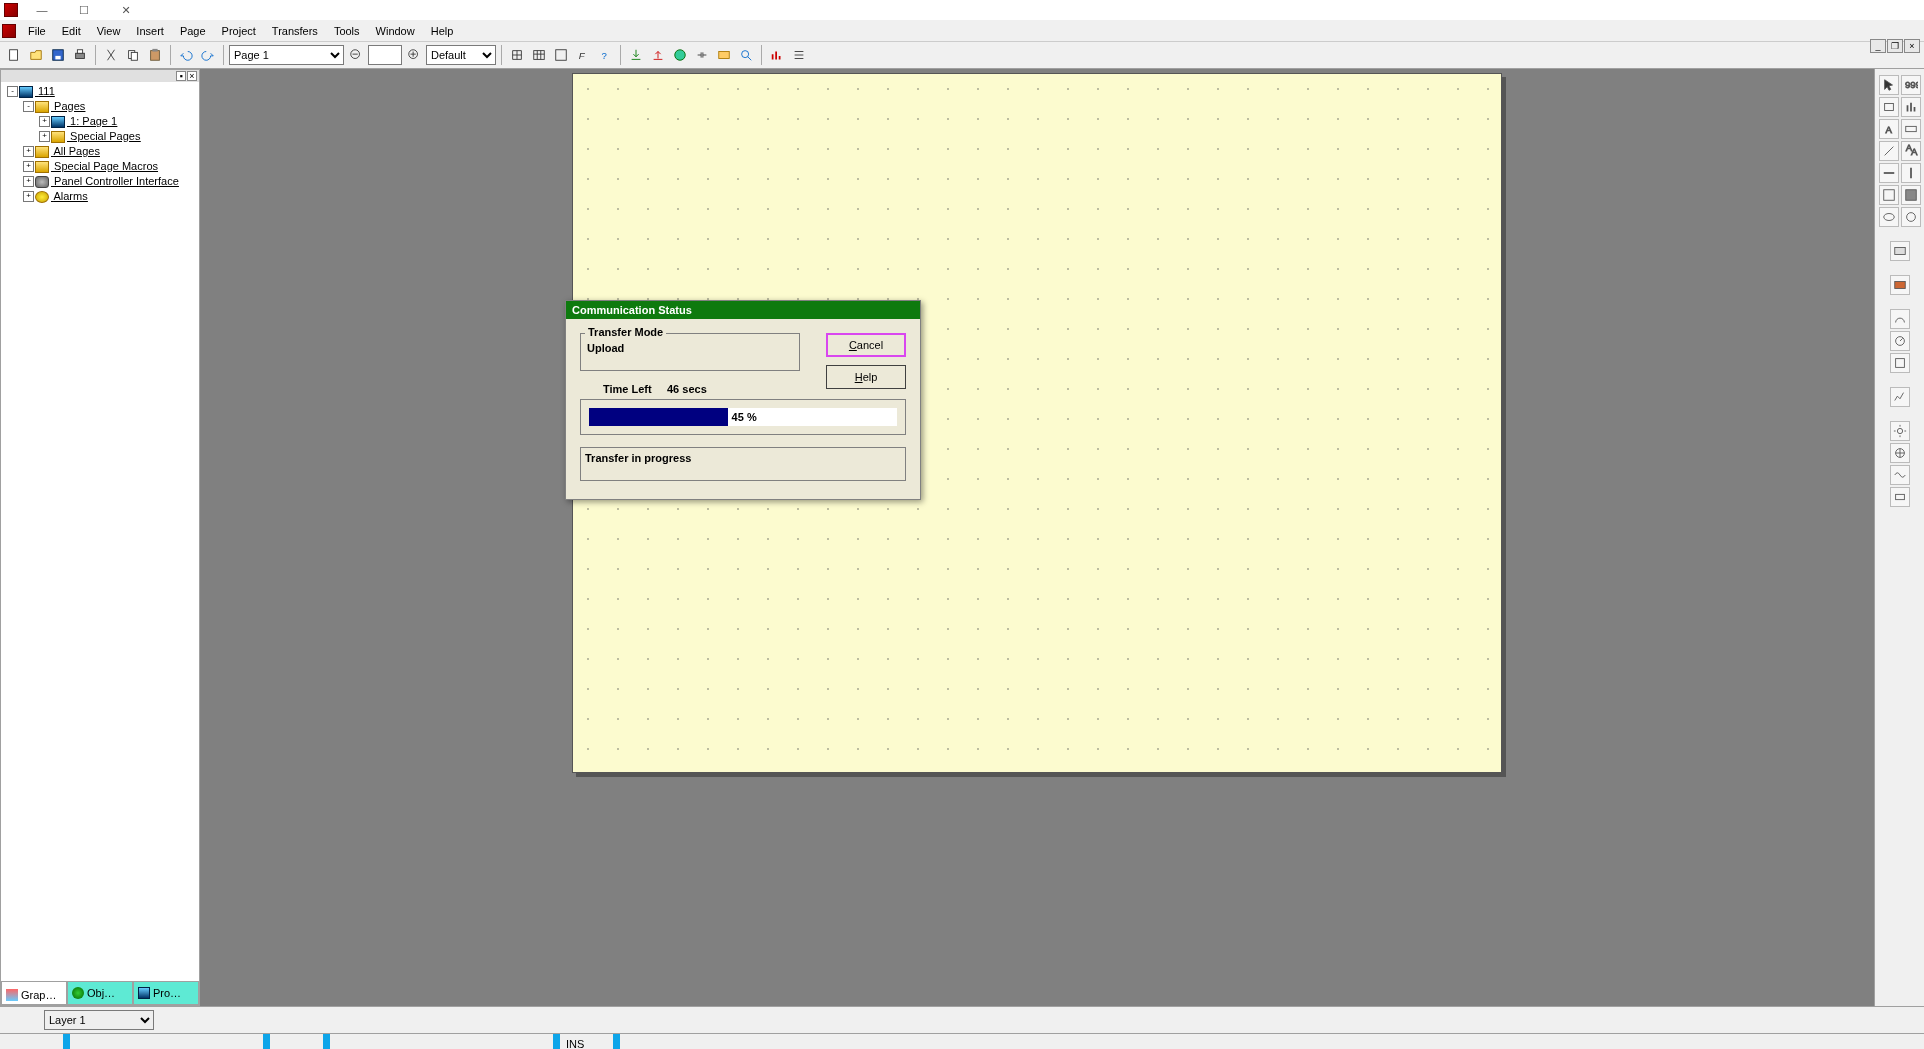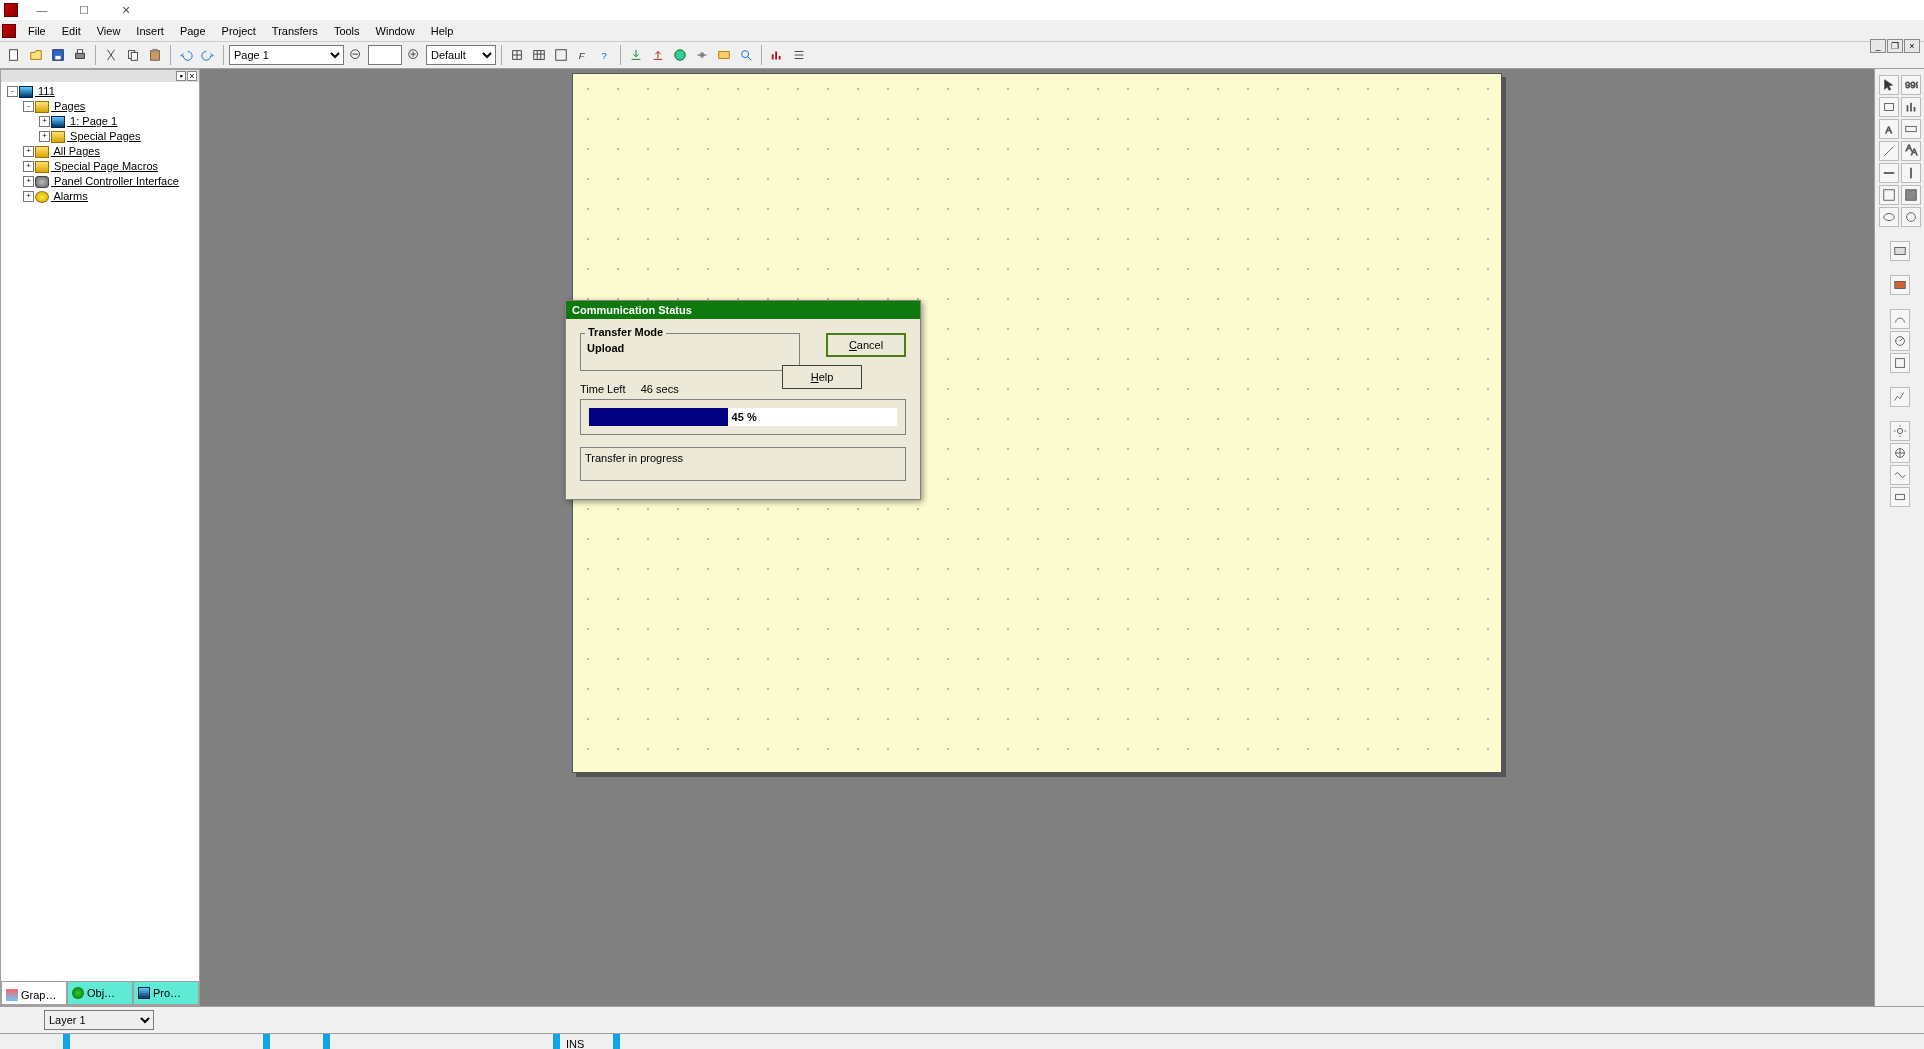--- a/index.html
+++ b/index.html
@@ -76,30 +76,30 @@
 
 
 .dialog { position: absolute; left: 565px; top: 300px; width: 356px; background: #ece9d8; border: 1px solid #808080; box-shadow: 2px 2px 6px rgba(0,0,0,.4); }
 .dialog .dlg-title { background: #0e7a0e; color: #fff; font-weight: bold; padding: 3px 6px; font-size: 11px; }
 .dialog .dlg-body { padding: 14px 14px 18px 14px; position: relative; }
 .dialog .group { border: 1px solid #808080; padding: 8px 6px 6px 6px; position: relative; margin-bottom: 12px; }
 .dialog .group .legend { position: absolute; top: -8px; left: 4px; background: #ece9d8; padding: 0 3px; font-weight: bold; }
 .dialog .group1 { width: 220px; height: 38px; }
 .dialog .btns { position: absolute; right: 14px; top: 14px; display: flex; flex-direction: column; gap: 8px; }
 .dialog button { width: 80px; height: 24px; background: #ece9d8; border: 1px solid #404040; font-family: inherit; font-size: 11px; cursor: default;}
-.dialog button.default { border: 2px solid #4d7c0f; margin-left: 44px; }
+.dialog button.default { border: 2px solid #d946ef; }
 .dialog .u { text-decoration: underline; }
-.dialog .timeleft { font-weight: normal; margin-bottom: 4px; }
+.dialog .timeleft { font-weight: bold; margin-bottom: 4px; margin-left: 23px; }
 .dialog .progress-box { border: 1px solid #808080; padding: 8px; background:#ece9d8; }
 .dialog .progress-bar { height: 18px; background: #fff; position: relative; }
 .dialog .progress-fill { position: absolute; left: 0; top: 0; bottom: 0; background: #000080; }
 .dialog .progress-text-after { position: absolute; left: 0; top:0; bottom:0; right:0; display:flex; align-items:center;}
 .dialog .pct { font-weight: bold; margin-left: 4px; }
 .dialog .status-box { border: 1px solid #808080; padding: 4px 4px 16px 4px; }
-.dialog .status-box span { font-weight: normal; text-align: right; }
+.dialog .status-box span { font-weight: bold; text-align: right; }
 </style>
 </head>
 <body>
 
 <div class="titlebar">
   <div class="app-icon"></div>
   <div class="win-btns">
     <span>—</span>
     <span>☐</span>
     <span>✕</span>

